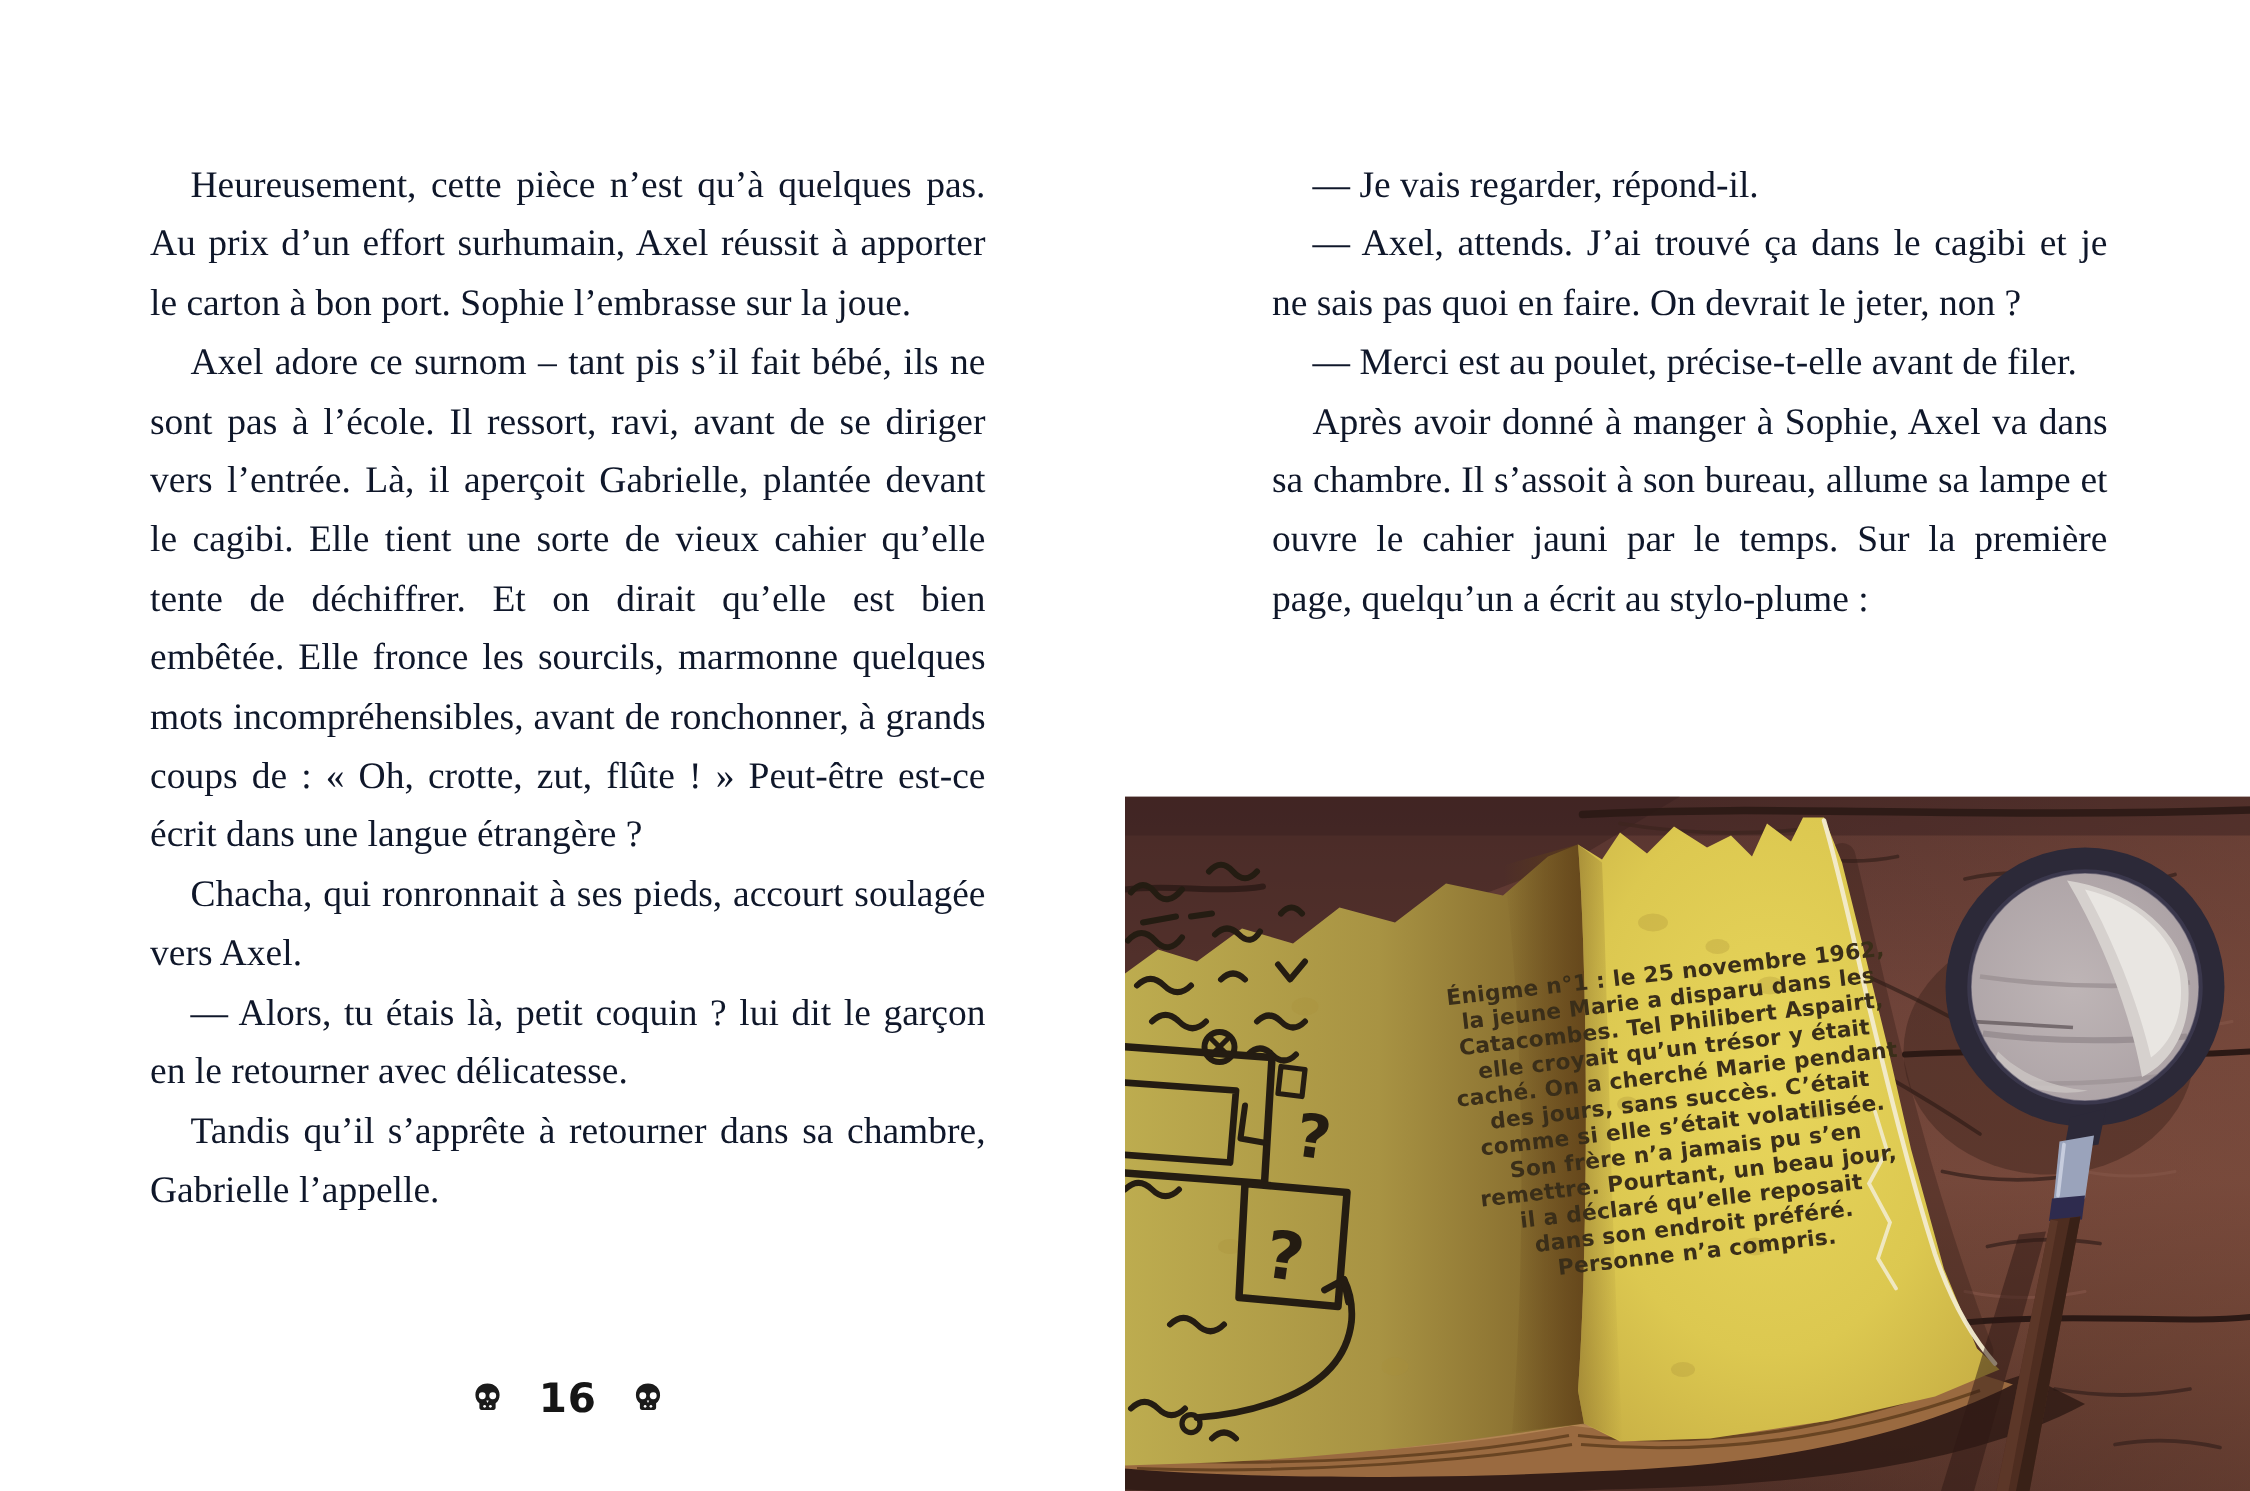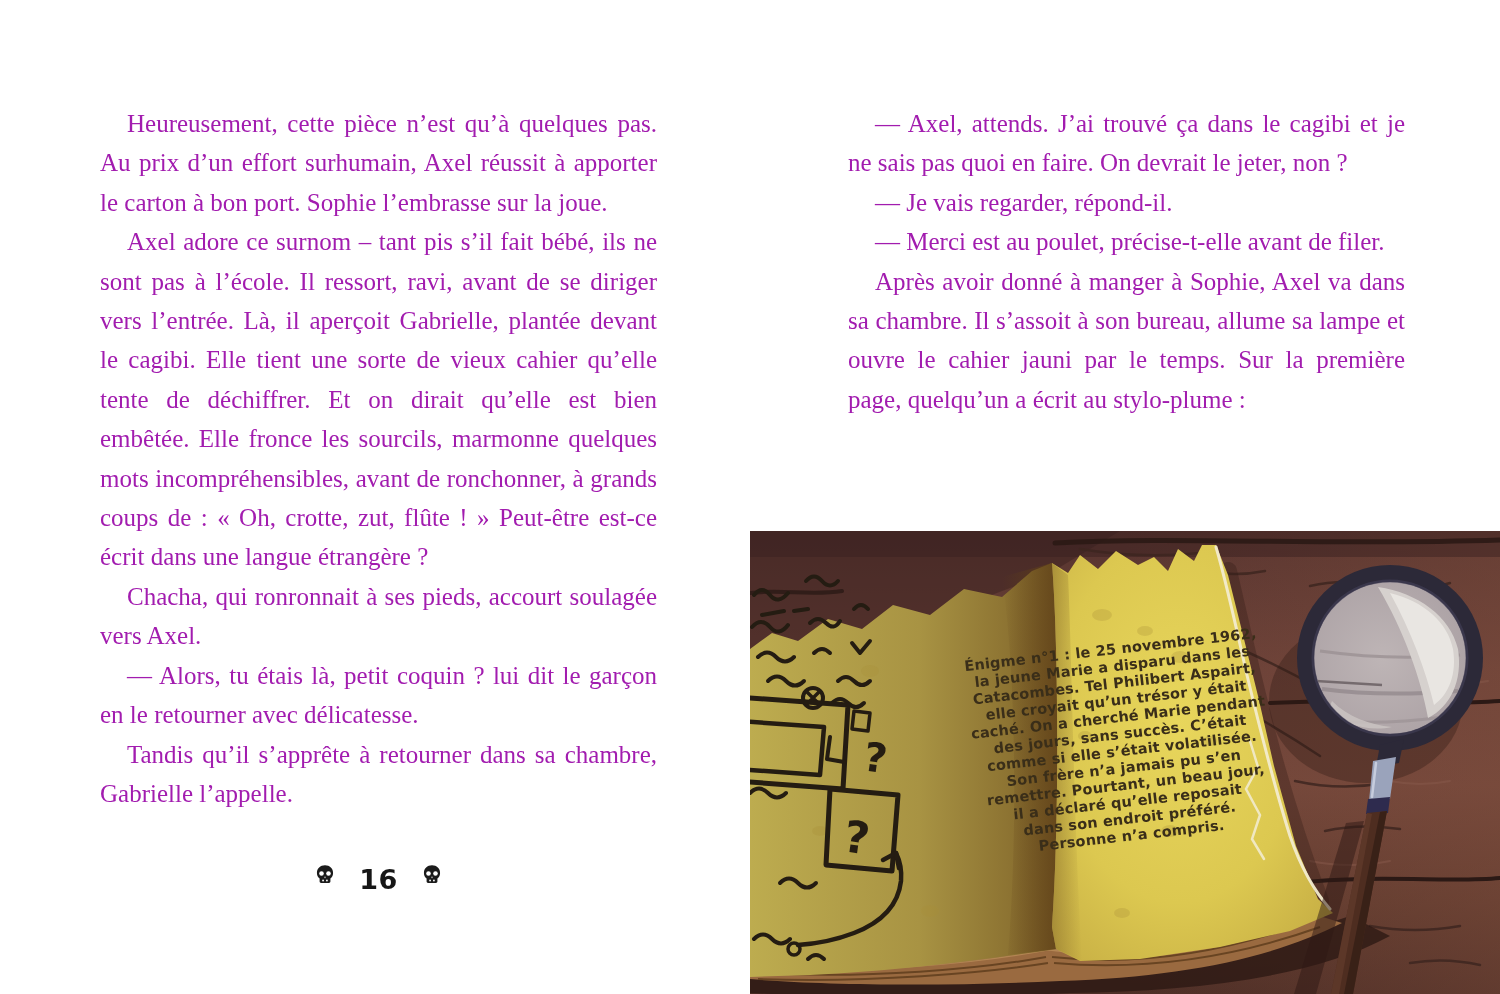--- a/index.html
+++ b/index.html
@@ -3,30 +3,30 @@
 <meta charset="utf-8">
 <style>
   html,body{margin:0;padding:0;}
   body{
     width:1500px;height:994px;position:relative;overflow:hidden;
     background:#ffffff;
     font-family:"Liberation Serif","DejaVu Serif",serif;
   }
   .text-col{
     position:absolute;width:557px;
-    font-size:25px;line-height:39.4px;color:#a21caf;
+    font-size:25px;line-height:39.4px;color:#0f172a;
     text-align:justify;
   }
   .text-col p{margin:0;text-indent:27px;}
   #left-col{left:100px;top:104px;}
   #right-col{left:848px;top:104px;}
 
   .footer{
-    position:absolute;left:100px;top:864px;width:557px;height:40px;
-    display:flex;justify-content:center;gap:23px;
+    position:absolute;left:100px;top:912px;width:557px;height:40px;
+    display:flex;justify-content:center;align-items:center;gap:23px;
   }
   .page-num{
     font-family:"DejaVu Sans",sans-serif;font-weight:700;
     font-size:27px;color:#161616;letter-spacing:.5px;
   }
   .skull{display:block;width:22px;height:22px;}
   .skull svg{width:22px;height:22px;display:block;}
 
   .illustration{
     position:absolute;left:750px;top:531px;width:750px;height:463px;
@@ -48,22 +48,22 @@
 
 <div class="text-col" id="left-col">
   <p>Heureusement, cette pièce n’est qu’à quelques pas. Au prix d’un effort surhumain, Axel réussit à apporter le carton à bon port. Sophie l’embrasse sur la joue.</p>
   <p>Axel adore ce surnom – tant pis s’il fait bébé, ils ne sont pas à l’école. Il ressort, ravi, avant de se diriger vers l’entrée. Là, il aperçoit Gabrielle, plantée devant le cagibi. Elle tient une sorte de vieux cahier qu’elle tente de déchiffrer. Et on dirait qu’elle est bien embêtée. Elle fronce les sourcils, marmonne quelques mots incompréhensibles, avant de ronchonner, à grands coups de : « Oh, crotte, zut, flûte ! » Peut-être est-ce écrit dans une langue étrangère ?</p>
   <p>Chacha, qui ronronnait à ses pieds, accourt soulagée vers Axel.</p>
   <p>— Alors, tu étais là, petit coquin ? lui dit le garçon en le retourner avec délicatesse.</p>
   <p>Tandis qu’il s’apprête à retourner dans sa chambre, Gabrielle l’appelle.</p>
 </div>
 
 <div class="text-col" id="right-col">
+  <p>— Je vais regarder, répond-il.</p>
   <p>— Axel, attends. J’ai trouvé ça dans le cagibi et je ne sais pas quoi en faire. On devrait le jeter, non ?</p>
-  <p>— Je vais regarder, répond-il.</p>
   <p>— Merci est au poulet, précise-t-elle avant de filer.</p>
   <p>Après avoir donné à manger à Sophie, Axel va dans sa chambre. Il s’assoit à son bureau, allume sa lampe et ouvre le cahier jauni par le temps. Sur la première page, quelqu’un a écrit au stylo-plume :</p>
 </div>
 
 <div class="footer">
   <span class="skull">
     <svg viewBox="0 0 24 24" aria-hidden="true">
       <path d="M12 1.4c-5.2 0-8.8 3.5-8.8 8.4 0 2.6 1.1 4.7 2.9 6v3.3c0 .9.7 1.6 1.6 1.6h8.6c.9 0 1.6-.7 1.6-1.6v-3.3c1.8-1.3 2.9-3.4 2.9-6 0-4.9-3.6-8.4-8.8-8.4z" fill="#1b1b1b"></path>
       <circle cx="8.2" cy="10.4" r="2.5" fill="#ffffff"></circle>
       <circle cx="15.8" cy="10.4" r="2.5" fill="#ffffff"></circle>

